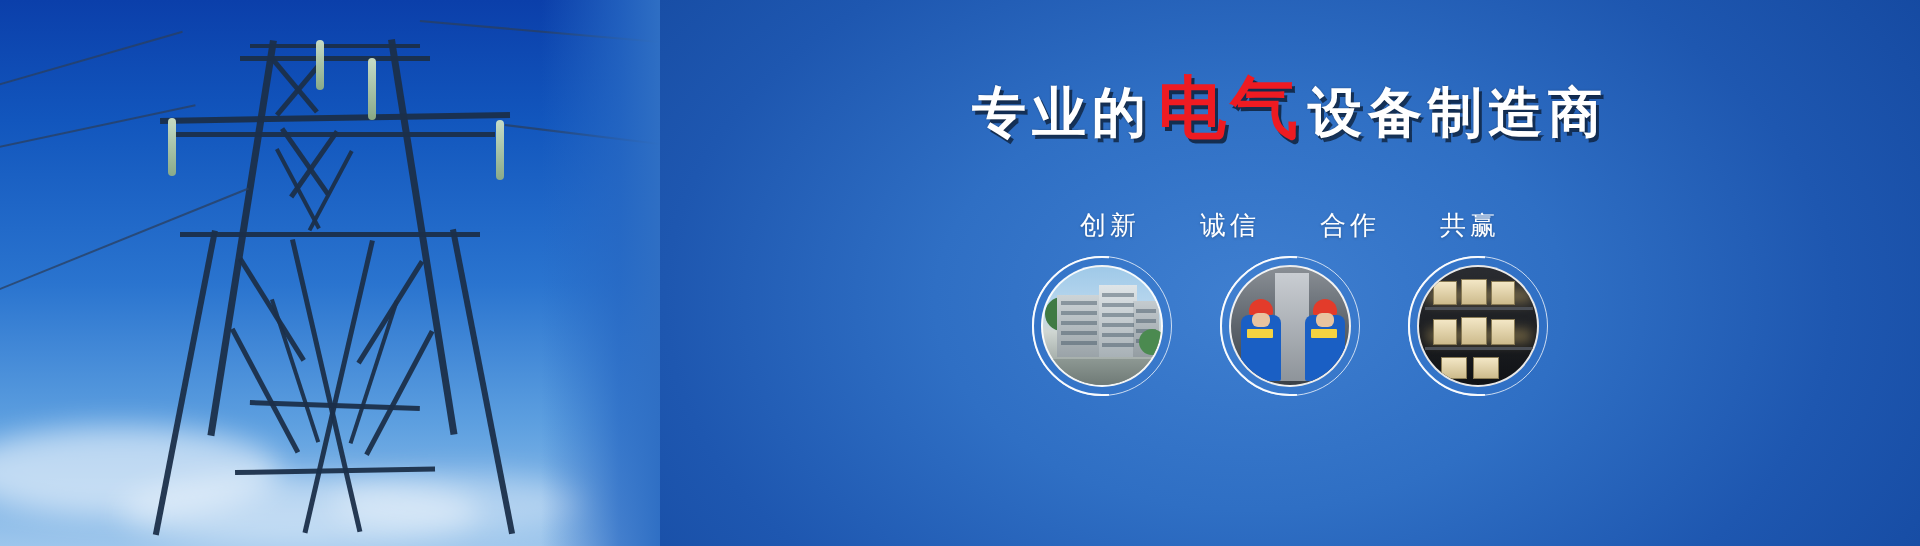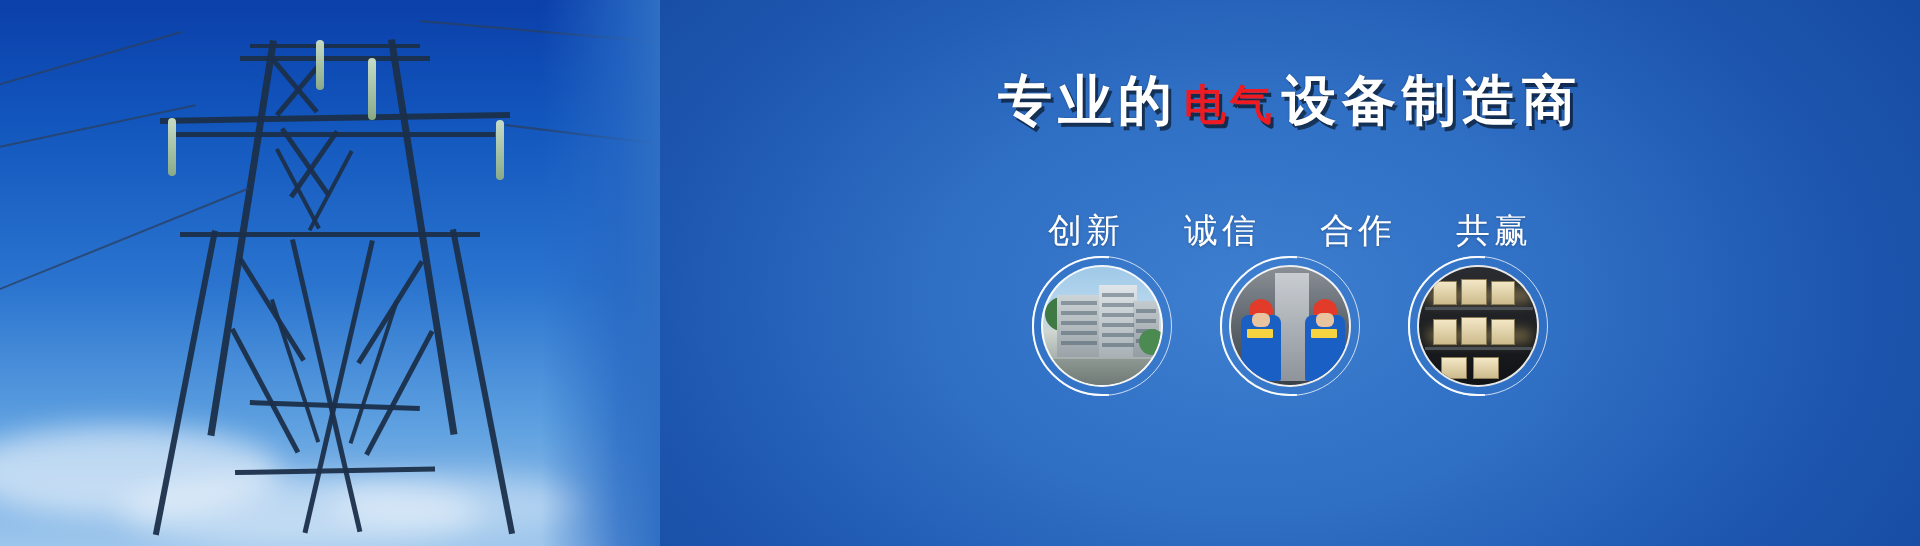--- a/index.html
+++ b/index.html
@@ -37,41 +37,41 @@
   .headline{
     position:absolute;top:74px;left:0;width:100%;text-align:center;
     font-size:54px;font-weight:bold;letter-spacing:6px;line-height:1;
     white-space:nowrap;
   }
   .headline .w{
     color:#ffffff;
     text-shadow:3px 4px 0 rgba(0,0,0,.55), 0 0 2px rgba(0,0,0,.35);
   }
   .headline .r{
-    color:#ee1b22;font-size:42px;letter-spacing:4px;
+    color:#ee1b22;font-size:68px;letter-spacing:4px;
     text-shadow:3px 4px 0 rgba(0,0,0,.6);
     padding:0 6px;
   }
 
   .pill{
     position:absolute;top:157px;left:50%;transform:translateX(-50%);
     background:#10329a;
     border-radius:22px;
     padding:8px 34px;
     box-shadow:0 2px 6px rgba(0,0,0,.25);
   }
   .pill span{
     color:#ffffff;font-size:20px;letter-spacing:3px;white-space:nowrap;font-weight:500;
   }
 
   .keywords{
     position:absolute;top:208px;left:0;width:100%;
     display:flex;justify-content:center;gap:60px;
   }
-  .kw{color:#ffffff;font-size:34px;letter-spacing:4px;font-weight:500;
+  .kw{color:#ffffff;font-size:26px;letter-spacing:4px;font-weight:500;
       text-shadow:0 1px 3px rgba(0,0,0,.25);}
 
   
   .circles{
     position:absolute;top:262px;left:0;width:100%;
     display:flex;justify-content:center;gap:60px;
   }
   .circ-wrap{
     position:relative;width:128px;height:128px;border-radius:50%;
     display:flex;align-items:center;justify-content:center;

